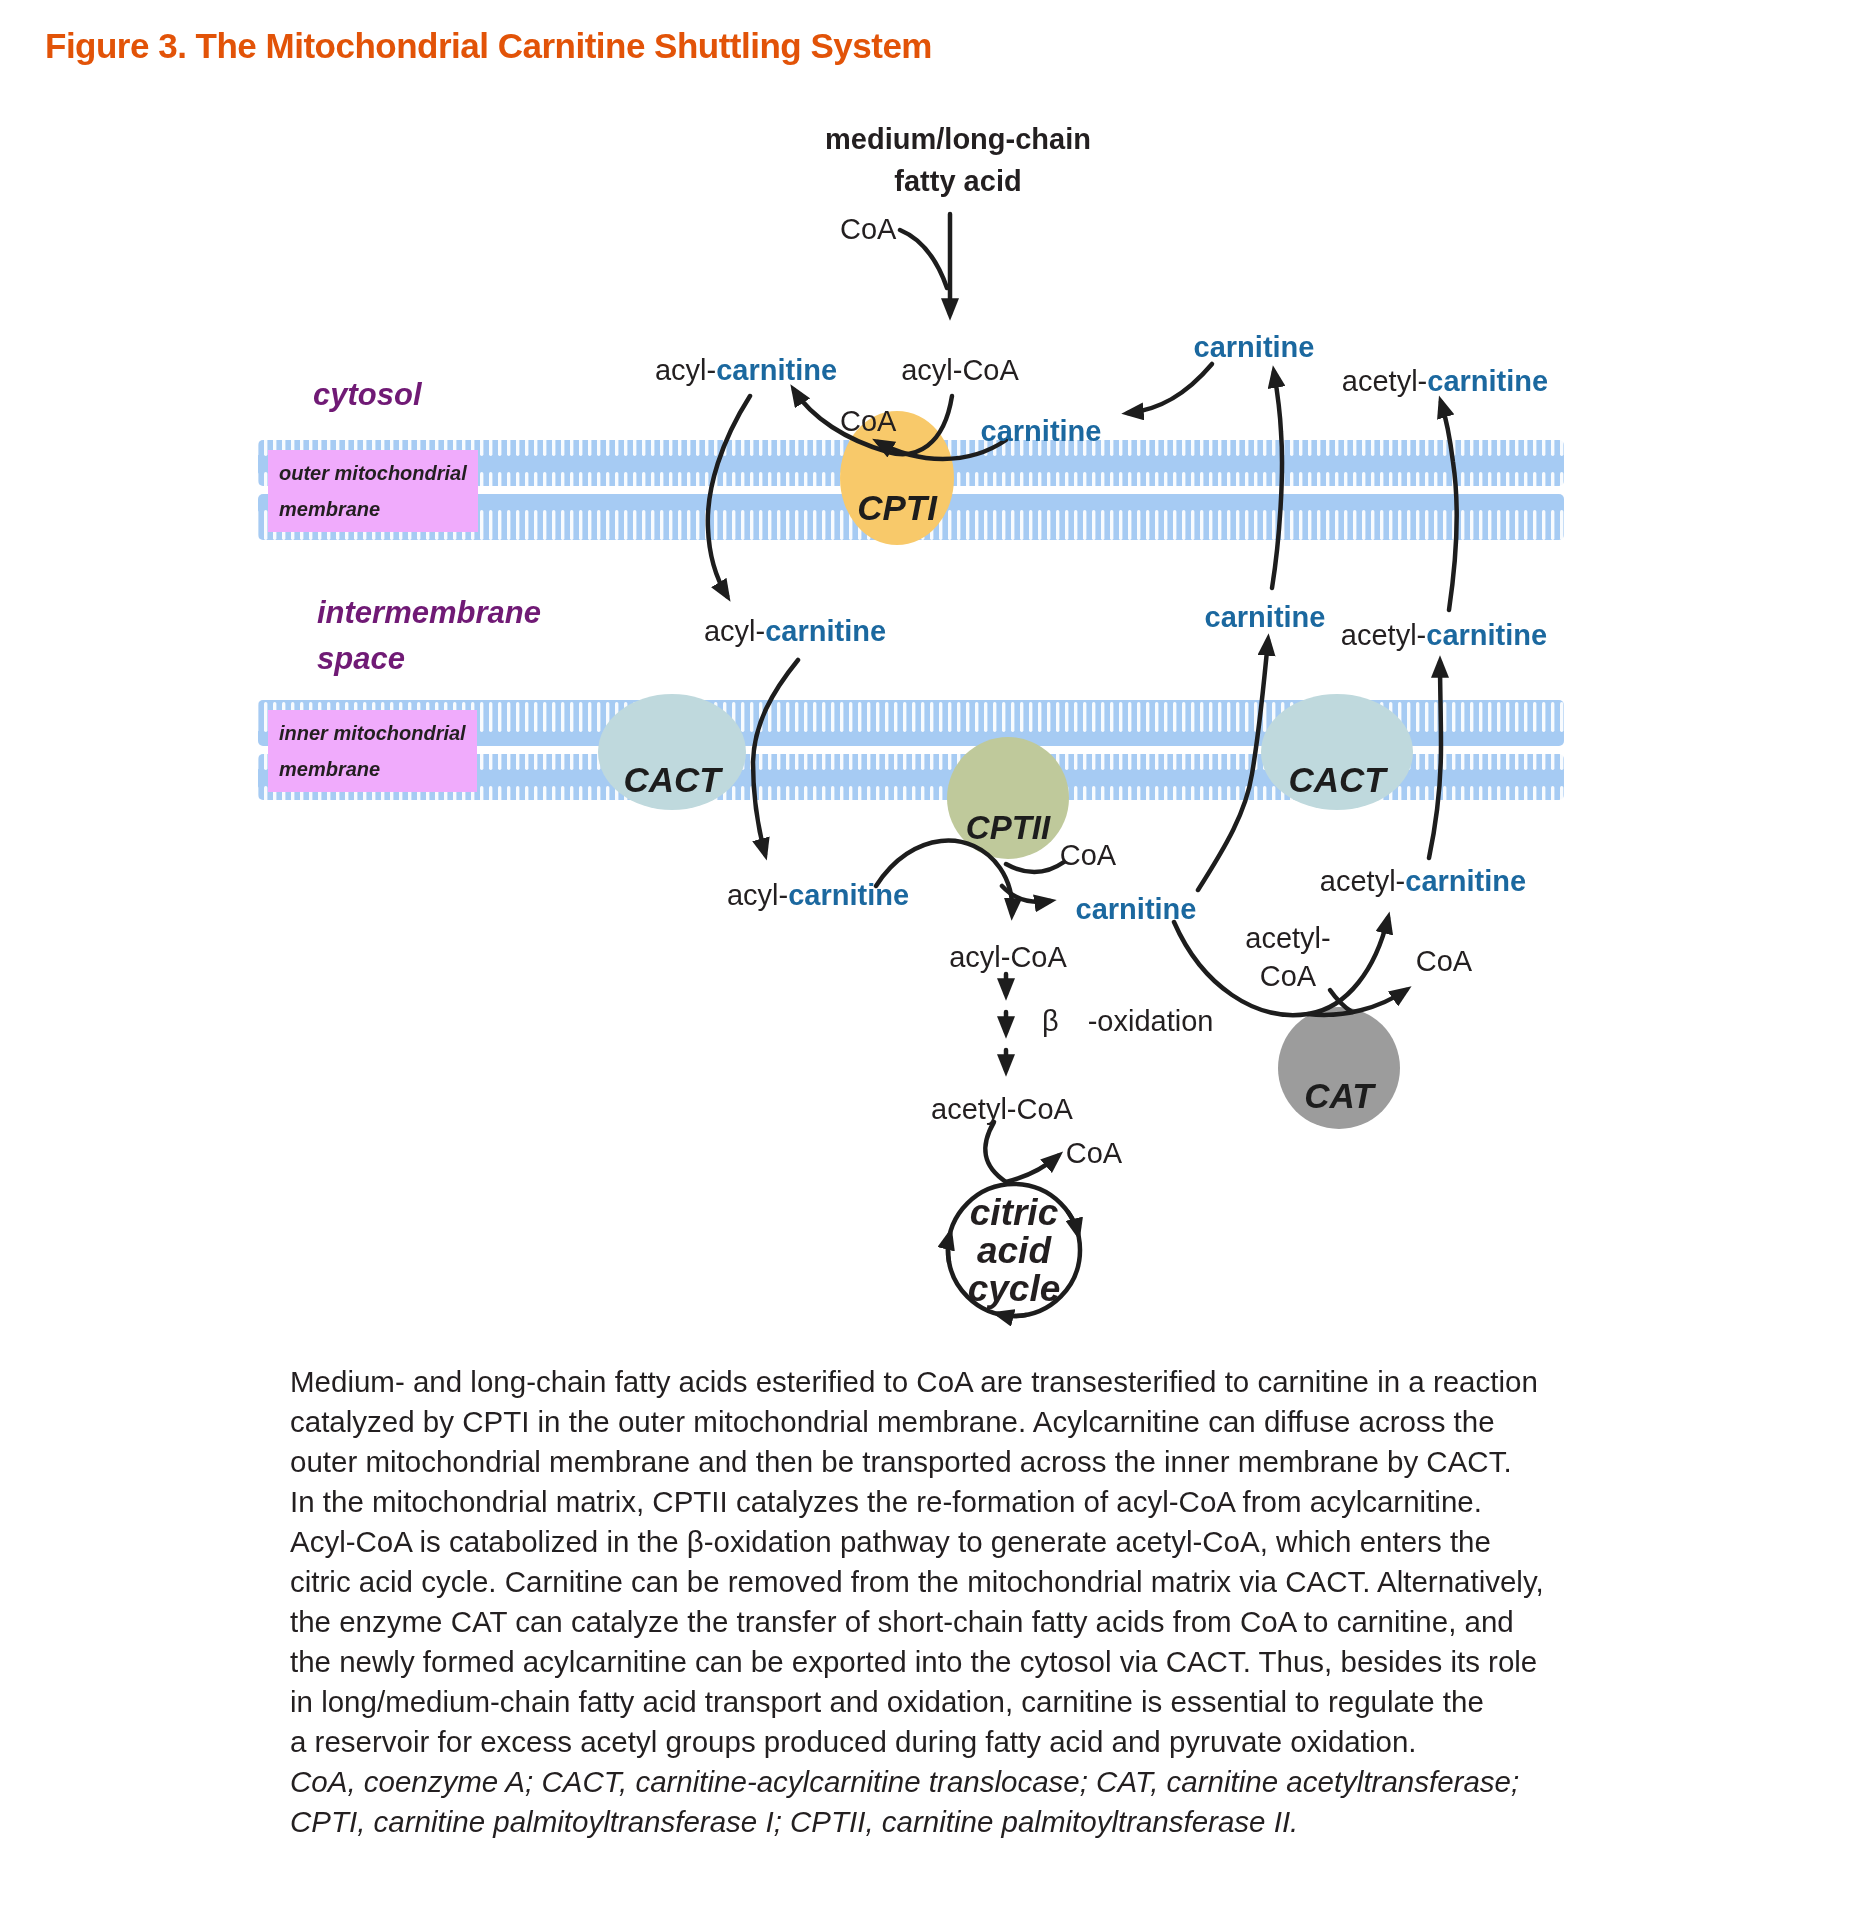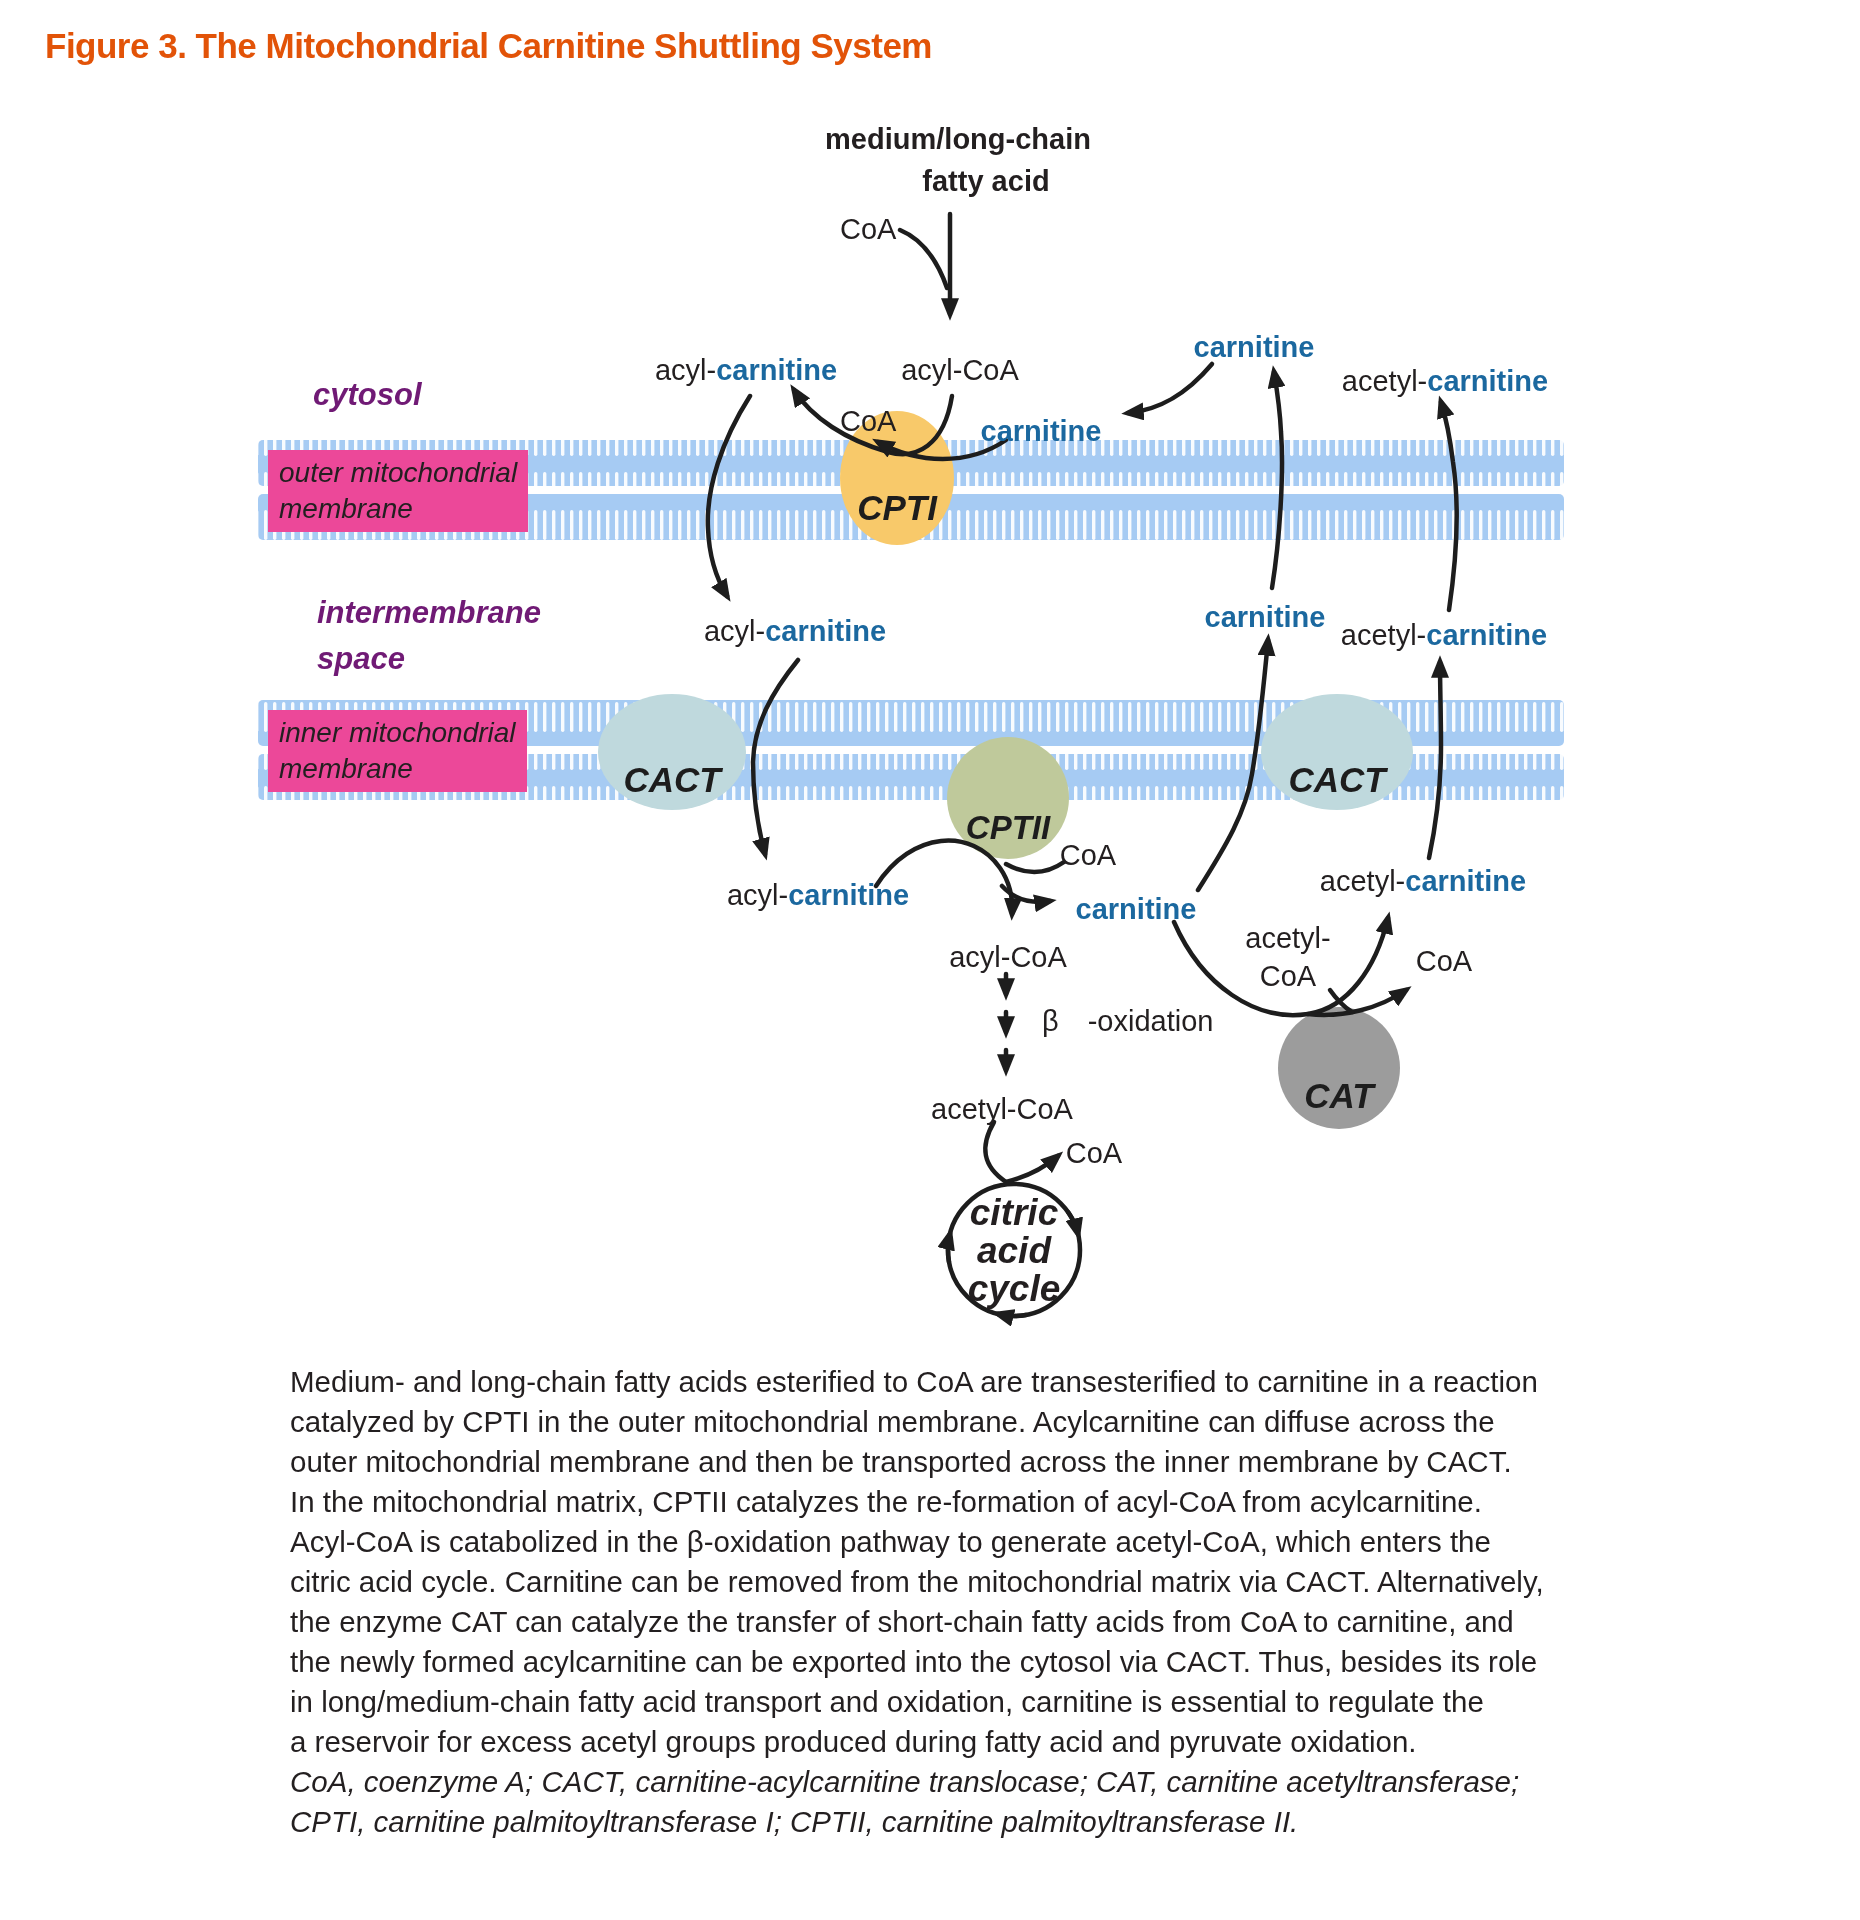--- a/index.html
+++ b/index.html
@@ -7,21 +7,21 @@
         font-family:"Liberation Sans",sans-serif;color:#231F20;}
   #fig-svg{position:absolute;left:0;top:0;}
   .title{position:absolute;left:45px;top:26px;font-size:35px;font-weight:700;
          letter-spacing:-0.5px;color:#E25308;white-space:nowrap;}
   .lbl{position:absolute;font-size:29px;color:#231F20;white-space:nowrap;line-height:34px;}
   .ctr{transform:translateX(-50%);}
   .bold{font-weight:700;}
   .blue{color:#1B689F;font-weight:700;}
   .region{position:absolute;font-size:31px;font-weight:700;font-style:italic;
           color:#701a75;line-height:46px;white-space:nowrap;}
-  .membox{position:absolute;background:#ec4899;font-size:28px;font-weight:400;font-style:italic;
+  .membox{position:absolute;background:#f0abfc;font-size:20px;font-weight:700;font-style:italic;
           color:#231F20;line-height:36px;padding:5px 11px;white-space:nowrap;}
   .enz{position:absolute;transform:translate(-50%,-50%);font-weight:700;font-style:italic;
        font-size:35px;color:#1d1d1d;white-space:nowrap;margin-top:28px;}
   .citric{position:absolute;transform:translateX(-50%);font-size:37px;font-weight:700;
           font-style:italic;color:#231F20;text-align:center;line-height:38px;}
   .oxid{margin-left:29px;}
   .cap{position:absolute;left:290px;top:1362px;font-size:29.5px;line-height:40px;color:#231F20;}
   .cap div{white-space:nowrap;}
   .foot{font-style:italic;}
 </style>
@@ -99,21 +99,21 @@
       <circle cx="1014" cy="1250" r="66"></circle>
       <path d="M1068,1212 A66,66 0 0 1 1078,1234" marker-end="url(#ah)"></path>
       <path d="M1026,1315 A66,66 0 0 1 998,1314" marker-end="url(#ah)"></path>
       <path d="M949,1262 A66,66 0 0 1 950,1234" marker-end="url(#ah)"></path>
     </g>
   </svg>
 
   <div class="title">Figure 3. The Mitochondrial Carnitine Shuttling System</div>
 
   <div class="lbl ctr bold" style="left:958px;top:122px;">medium/long-chain</div>
-  <div class="lbl ctr bold" style="left:958px;top:164px;margin-left:28px;">fatty acid</div>
+  <div class="lbl ctr bold" style="left:958px;top:164px;">fatty acid</div>
   <div class="lbl" style="left:840px;top:212px;">CoA</div>
 
   <div class="lbl ctr" style="left:746px;top:353px;"><span>acyl-</span><span class="blue">carnitine</span></div>
   <div class="lbl ctr" style="left:960px;top:353px;">acyl-CoA</div>
   <div class="lbl" style="left:840px;top:404px;">CoA</div>
   <div class="lbl ctr blue" style="left:1041px;top:414px;">carnitine</div>
   <div class="lbl ctr blue" style="left:1254px;top:330px;">carnitine</div>
   <div class="lbl ctr" style="left:1445px;top:364px;"><span>acetyl-</span><span class="blue">carnitine</span></div>
 
   <div class="region" style="left:313px;top:372px;">cytosol</div>

